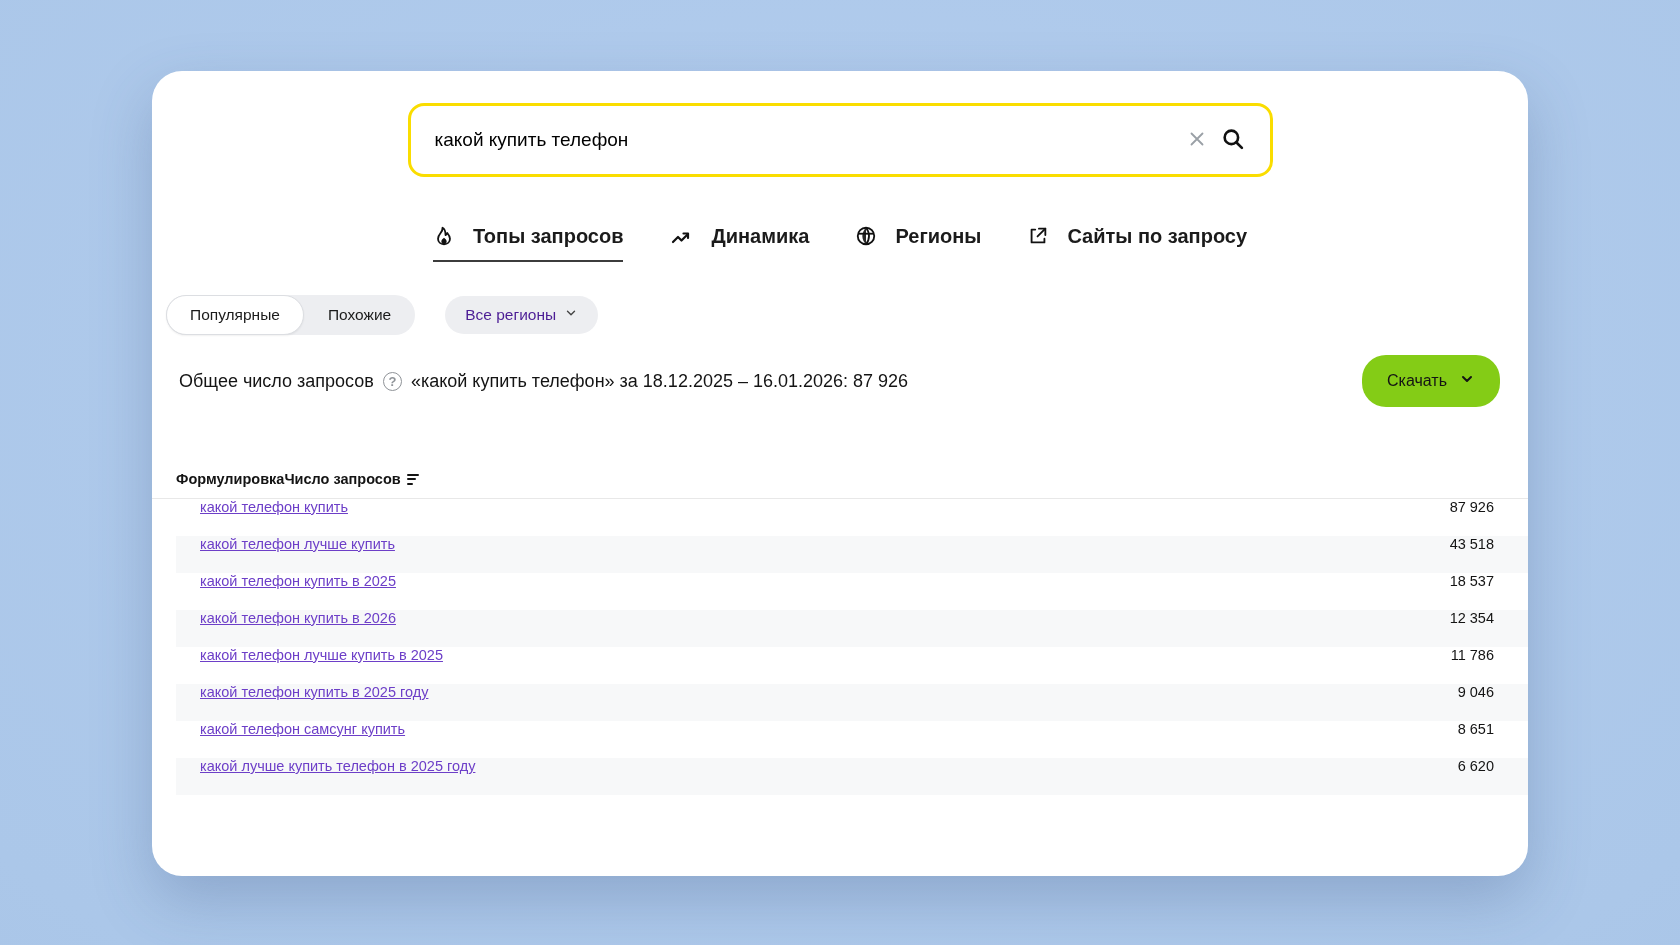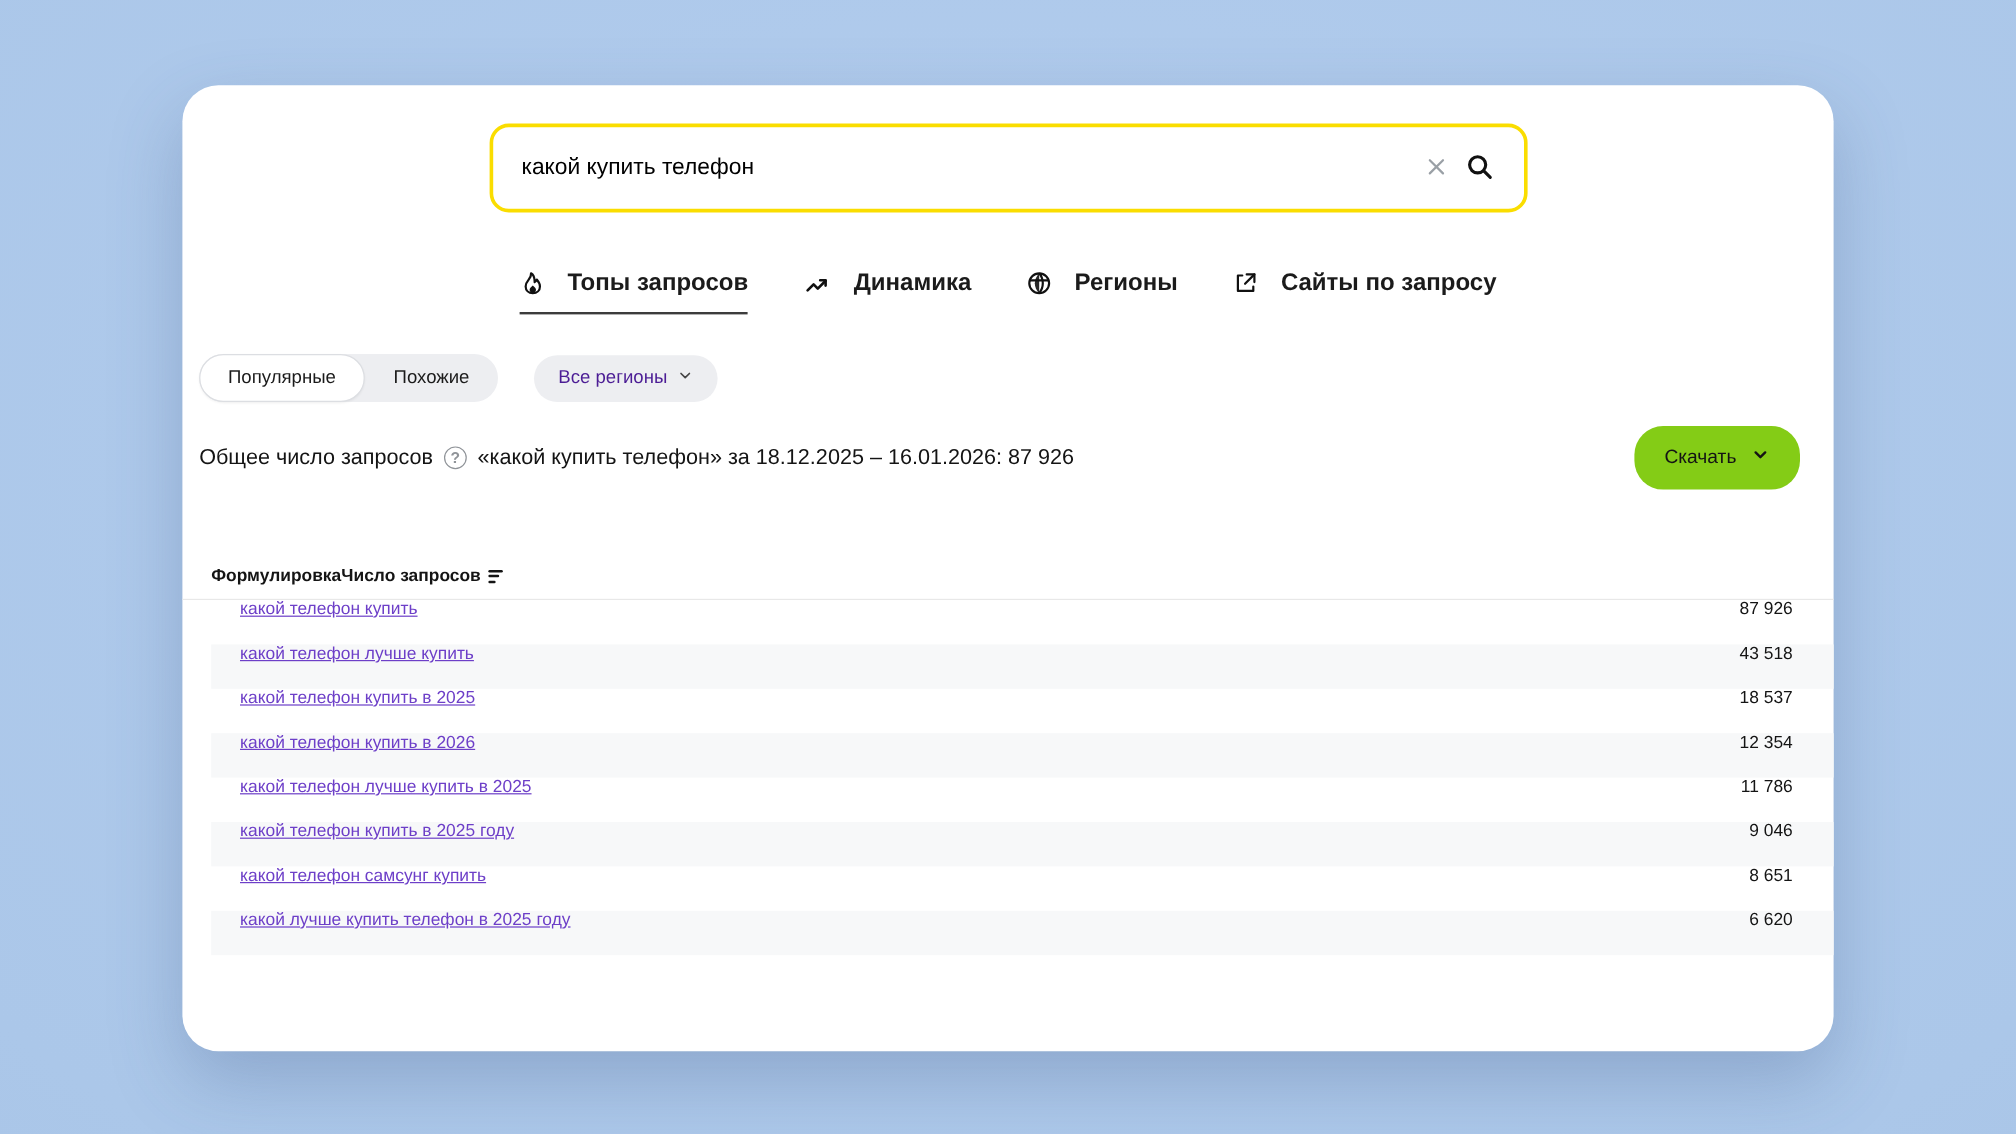--- a/index.html
+++ b/index.html
@@ -78,20 +78,21 @@
   .checkbox {
     width:20px; height:20px; border-radius:6px;
     background:#3f4043; display:flex; align-items:center; justify-content:center;
   }
   
   .summary-row {
     position:relative; top:32px;
     margin-top:36px;
     display:flex; justify-content:space-between; align-items:center;
     padding:0 28px 0 14px;
+    margin-left:13px;
   }
   .summary-text { font-size:18px; color:#141414; display:flex; align-items:center; gap:7px; flex-wrap:nowrap; }
   .help-icon {
     width:19px; height:19px; border-radius:50%;
     border:1.6px solid #8f9398; color:#8f9398;
     font-size:13px; font-weight:700;
     display:inline-flex; align-items:center; justify-content:center;
     cursor:pointer; margin:0 2px;
   }
   .download-btn {

